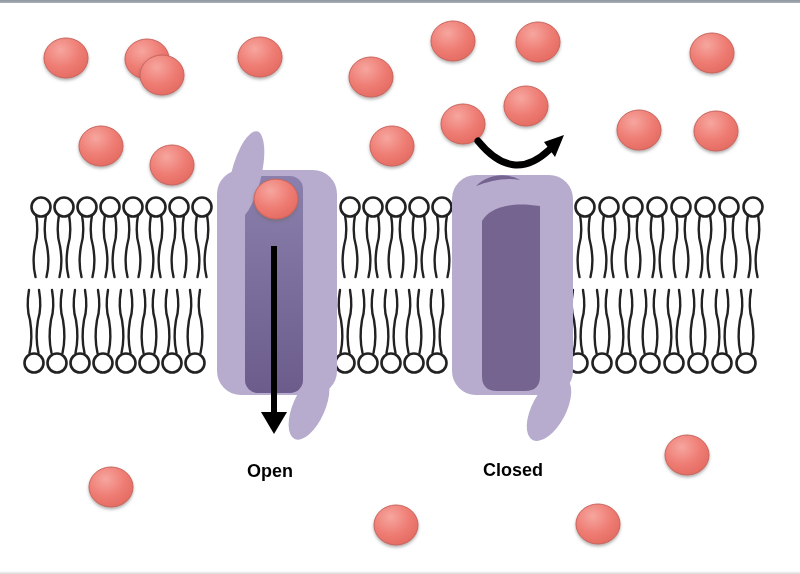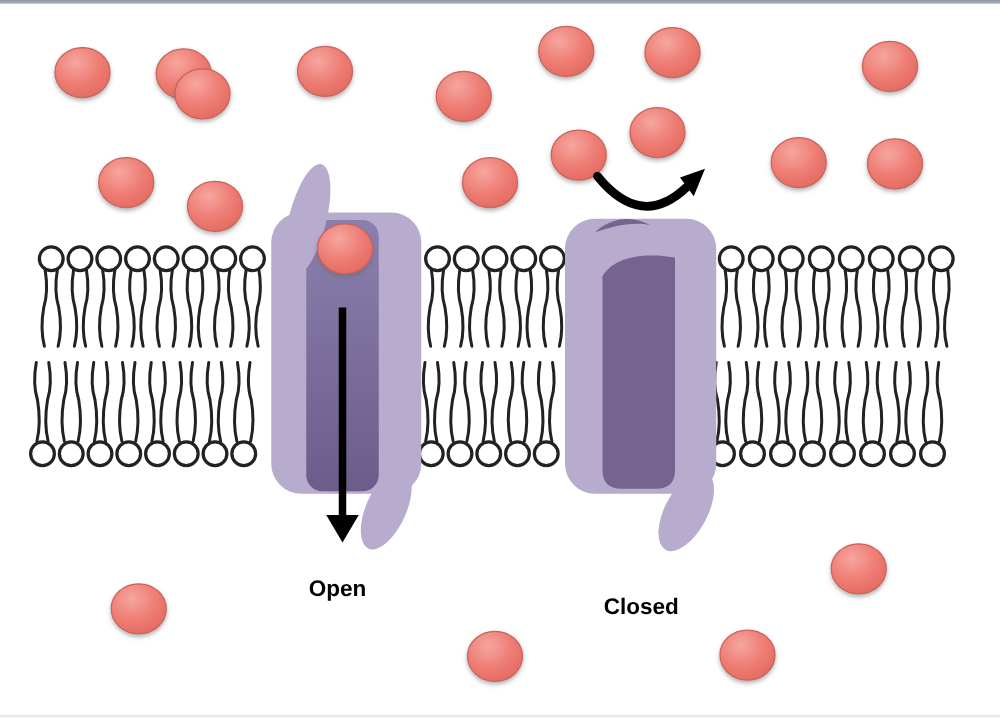--- a/index.html
+++ b/index.html
@@ -217,16 +217,16 @@
         <ellipse cx="396" cy="525" rx="22" ry="20" fill="url(#molGrad)" stroke="#c9645c" stroke-width="1" filter="url(#ballShadow)"></ellipse>
       </g>
       <g>
         <line x1="274" y1="246" x2="274" y2="413" stroke="#000000" stroke-width="6"></line>
         <polygon points="261,412 287,412 274,434" fill="#000000"></polygon>
         <path d="M 478 141 Q 513 184 549 150" fill="none" stroke="#000000" stroke-width="7" stroke-linecap="round"></path>
         <polygon points="564,135 544,142 555,157" fill="#000000"></polygon>
       </g>
     </svg>
   <div class="gate-label" id="open-label" style="left: 270px; top: 461px;">Open</div>
-  <div class="gate-label" id="closed-label" style="left: 513px; top: 475px;">Closed</div>
+  <div class="gate-label" id="closed-label" style="left: 513px; top: 460px;">Closed</div>
   <div id="top-edge"></div>
   <div id="bottom-edge"></div>
 </div>
 
 </body></html>

